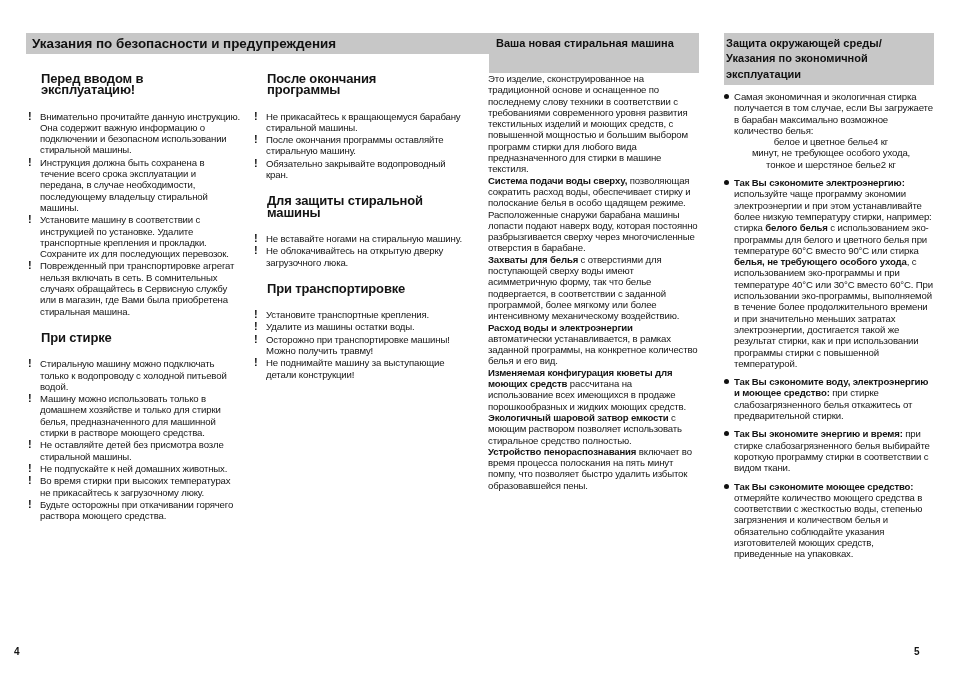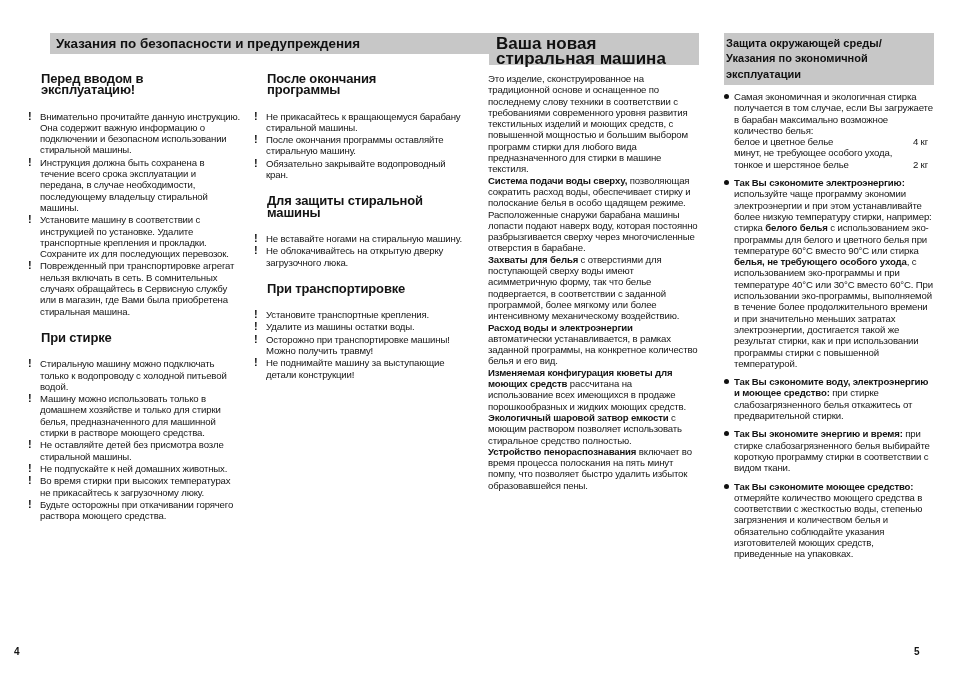--- a/index.html
+++ b/index.html
@@ -8,29 +8,29 @@
   .page { position:absolute; top:0; height:678px; }
   .hdr { position:absolute; background:#c7c7c7; font-weight:bold; color:#111;
          box-sizing:border-box; }
   .col { position:absolute; font-size:9.6px; line-height:11.3px; letter-spacing:-0.15px; }
   .sub { font-weight:bold; font-size:13px; margin:15px; }
   .item { position:relative; padding-left:14px; margin:0 0 1px 0; }
   .item .mark { position:absolute; left:2px; top:0; font-weight:bold; font-size:11px; }
   .bitem { position:relative; padding-left:12px; margin:0 0 7px 0; }
   .bitem .dot { position:absolute; left:2px; top:3px; width:5px; height:5px; border-radius:50%; background:#111; }
   .b { font-weight:bold; }
-  .row { display:flex; justify-content:space-between; padding-right:6px; }
+  .row { display:flex; justify-content:center; padding-right:6px; }
   .pn { position:absolute; top:646px; font-weight:bold; font-size:10px; }
   p { margin:0; }
 </style>
 </head>
 <body>
 
 <div class="page" style="left:0;width:477px;">
-  <div class="hdr" style="left:26px;top:33px;width:518px;height:21px;padding:3px 0 0 6px;font-size:13.4px;margin-left:24px;">Указания по безопасности и предупреждения</div>
+  <div class="hdr" style="left:26px;top:33px;width:518px;height:21px;padding:3px 0 0 6px;font-size:13.4px;">Указания по безопасности и предупреждения</div>
 
   <div class="col" id="col1" style="left:26px;top:58px;width:215px;">
       <p class="sub">Перед вводом в эксплуатацию!</p>
       <p class="item"><span class="mark">!</span><span>Внимательно прочитайте данную инструкцию. Она содержит важную информацию о подключении и безопасном использовании стиральной машины.</span></p>
       <p class="item"><span class="mark">!</span><span>Инструкция должна быть сохранена в течение всего срока эксплуатации и передана, в случае необходимости, последующему владельцу стиральной машины.</span></p>
       <p class="item"><span class="mark">!</span><span>Установите машину в соответствии с инструкцией по установке. Удалите транспортные крепления и прокладки. Сохраните их для последующих перевозок.</span></p>
       <p class="item"><span class="mark">!</span><span>Поврежденный при транспортировке агрегат нельзя включать в сеть. В сомнительных случаях обращайтесь в Сервисную службу или в магазин, где Вами была приобретена стиральная машина.</span></p>
       <p class="sub">При стирке</p>
       <p class="item"><span class="mark">!</span><span>Стиральную машину можно подключать только к водопроводу с холодной питьевой водой.</span></p>
       <p class="item"><span class="mark">!</span><span>Машину можно использовать только в домашнем хозяйстве и только для стирки белья, предназначенного для машинной стирки в растворе моющего средства.</span></p>
@@ -51,21 +51,21 @@
       <p class="item"><span class="mark">!</span><span>Установите транспортные крепления.</span></p>
       <p class="item"><span class="mark">!</span><span>Удалите из машины остатки воды.</span></p>
       <p class="item"><span class="mark">!</span><span>Осторожно при транспортировке машины! Можно получить травму!</span></p>
       <p class="item"><span class="mark">!</span><span>Не поднимайте машину за выступающие детали конструкции!</span></p>
     </div>
 
   <div class="pn" style="left:14px;">4</div>
 </div>
 
 <div class="page" style="left:477px;width:477px;">
-  <div class="hdr" style="left:12px;top:33px;width:210px;height:32px;padding:3px 0 0 7px;font-size:17px;line-height:15px;">Ваша новая стиральная машина</div>
+  <div class="hdr" style="left:12px;top:33px;width:210px;height:40px;padding:3px 0 0 7px;font-size:11px;line-height:15px;">Ваша новая стиральная машина</div>
   <div class="col" id="col3" style="left:11px;top:73px;width:210px;">
       <p><span>Это изделие, сконструированное на традиционной основе и оснащенное по последнему слову техники в соответствии с требованиями современного уровня развития текстильных изделий и моющих средств, с повышенной мощностью и большим выбором программ стирки для любого вида предназначенного для стирки в машине текстиля.</span></p>
       <p><span class="b">Система подачи воды сверху,</span><span> позволяющая сократить расход воды, обеспечивает стирку и полоскание белья в особо щадящем режиме.</span></p>
       <p><span>Расположенные снаружи барабана машины лопасти подают наверх воду, которая постоянно разбрызгивается сверху через многочисленные отверстия в барабане.</span></p>
       <p><span class="b">Захваты для белья</span><span> с отверстиями для поступающей сверху воды имеют асимметричную форму, так что белье подвергается, в соответствии с заданной программой, более мягкому или более интенсивному механическому воздействию.</span></p>
       <p><span class="b">Расход воды и электроэнергии</span><span> автоматически устанавливается, в рамках заданной программы, на конкретное количество белья и его вид.</span></p>
       <p><span class="b">Изменяемая конфигурация кюветы для моющих средств</span><span> рассчитана на использование всех имеющихся в продаже порошкообразных и жидких моющих средств.</span></p>
       <p><span class="b">Экологичный шаровой затвор емкости</span><span> с моющим раствором позволяет использовать стиральное средство полностью.</span></p>
       <p><span class="b">Устройство пенораспознавания</span><span> включает во время процесса полоскания на пять минут помпу, что позволяет быстро удалить избыток образовавшейся пены.</span></p>
     </div>

